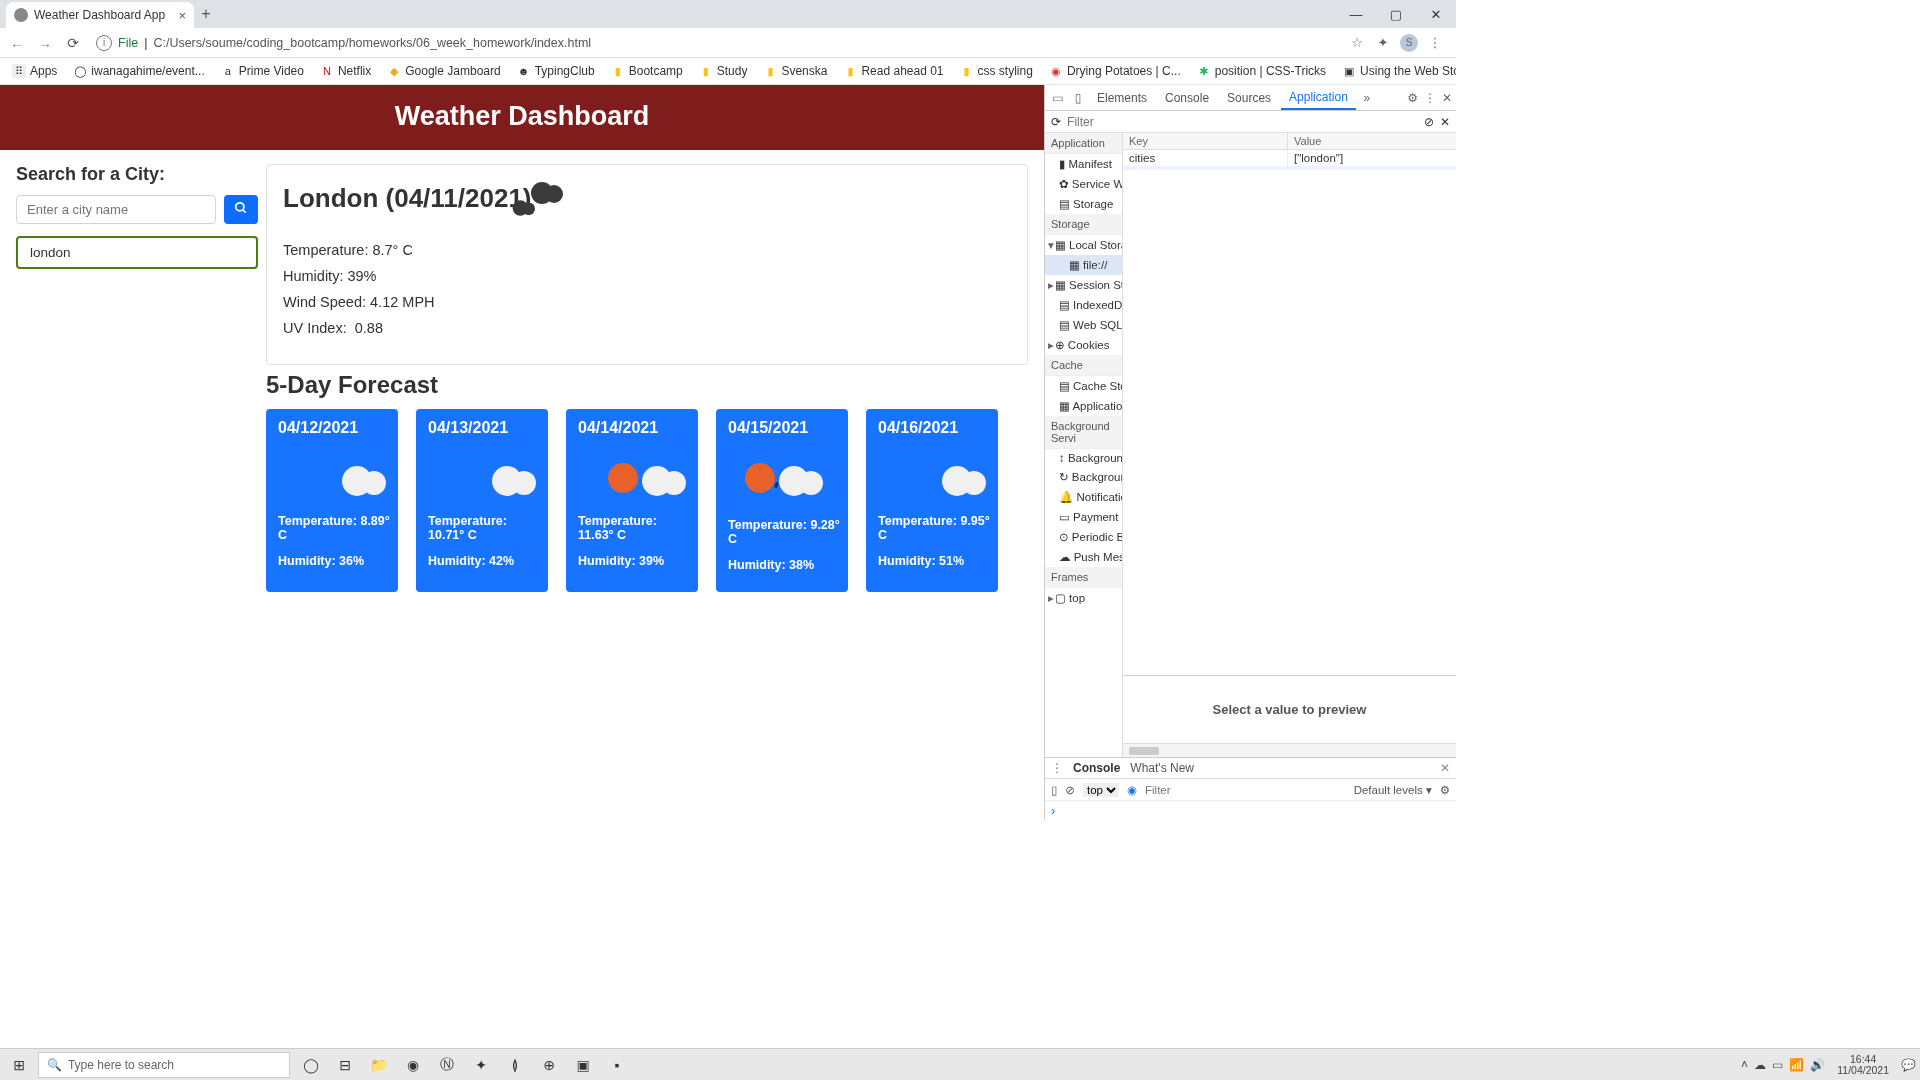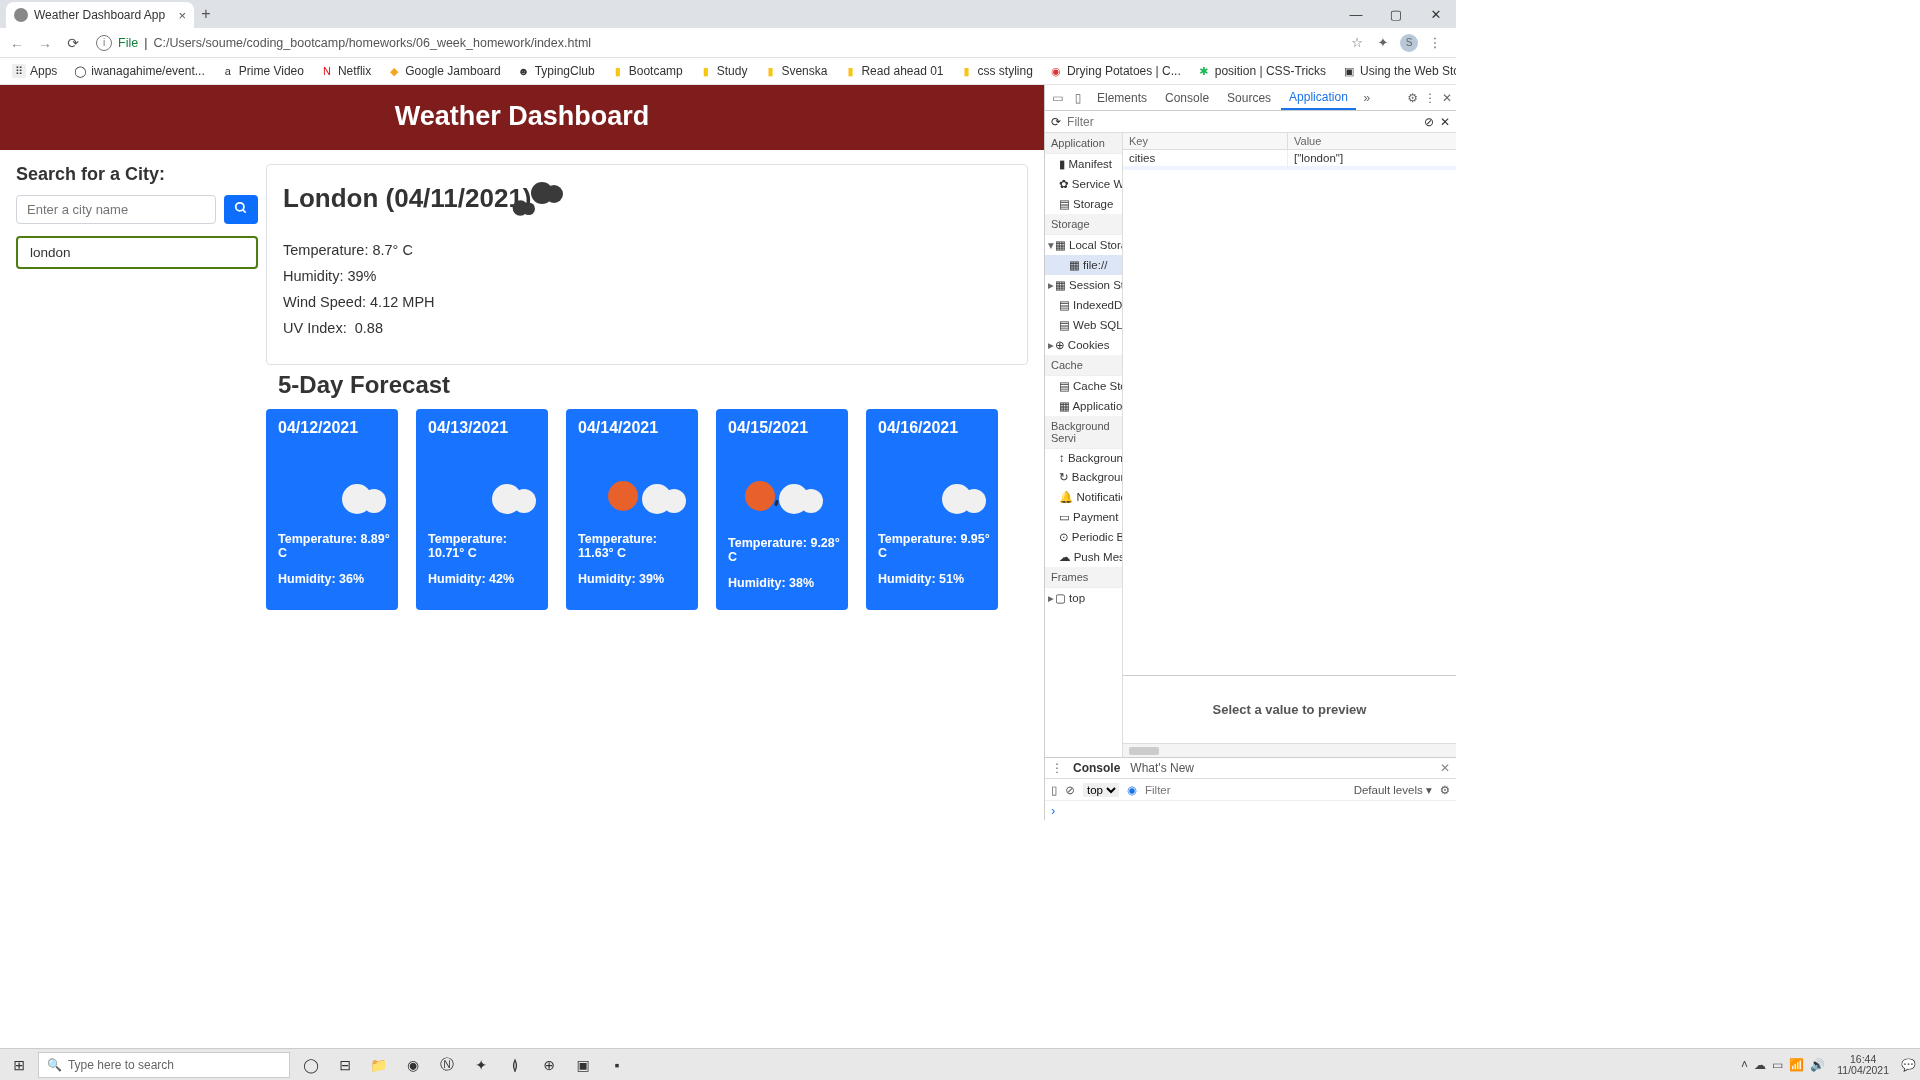--- a/index.html
+++ b/index.html
@@ -45,24 +45,24 @@
 .searchrow{display:flex;gap:8px;margin-bottom:12px}
 .searchrow input{flex:1;border:1px solid #ced4da;border-radius:4px;padding:6px 10px;font-size:13px;color:#666}
 .searchrow button{background:#0d6efd;color:#fff;border:none;border-radius:4px;width:34px;font-size:13px;cursor:pointer}
 .history-item{border:2px solid #4d7c0f;border-radius:4px;padding:7px 12px;font-size:13.5px;color:#333;background:#fff}
 
 .wd-main{flex:1}
 .today-card{border:1px solid #dee2e6;border-radius:4px;padding:18px 16px;position:relative}
 .today-title{font-size:26px;font-weight:600;margin-bottom:28px}
 .today-ico{position:absolute;left:256px;top:16px}
 .today-card p{font-size:14.5px;margin:10px 0}
-.fc-title{font-size:24px;font-weight:600;margin:6px 12px 10px}
+.fc-title{font-size:24px;font-weight:600;margin:6px 0 10px}
 .fc-row{display:flex;gap:18px}
 .fc-card{background:#1873ff;color:#fff;border-radius:4px;width:132px;padding:10px 8px 14px;display:flex;flex-direction:column;align-items:center}
-.fc-date{font-size:16px;font-weight:600;align-self:flex-start;margin-bottom:36px;padding-left:4px}
+.fc-date{font-size:16px;font-weight:600;align-self:flex-start;margin-bottom:18px;padding-left:4px}
 .fc-ico{margin:14px 0 24px}
 .fc-card p{font-size:12.5px;font-weight:600;align-self:flex-start;padding-left:4px;margin:6px 0}
 
 
 .cloud{position:relative;display:inline-block}
 .cloud .c1{width:44px;height:26px;background:#f0f0f0;border-radius:26px;position:relative}
 .cloud .c1::before{content:"";position:absolute;width:22px;height:22px;background:#f0f0f0;border-radius:50%;top:-11px;left:8px}
 .cloud .c1::after{content:"";position:absolute;width:18px;height:18px;background:#f0f0f0;border-radius:50%;top:-8px;left:22px}
 .cloud.big .c1{width:60px;height:34px}
 .cloud.big .c1::before{width:30px;height:30px;top:-15px;left:10px}

